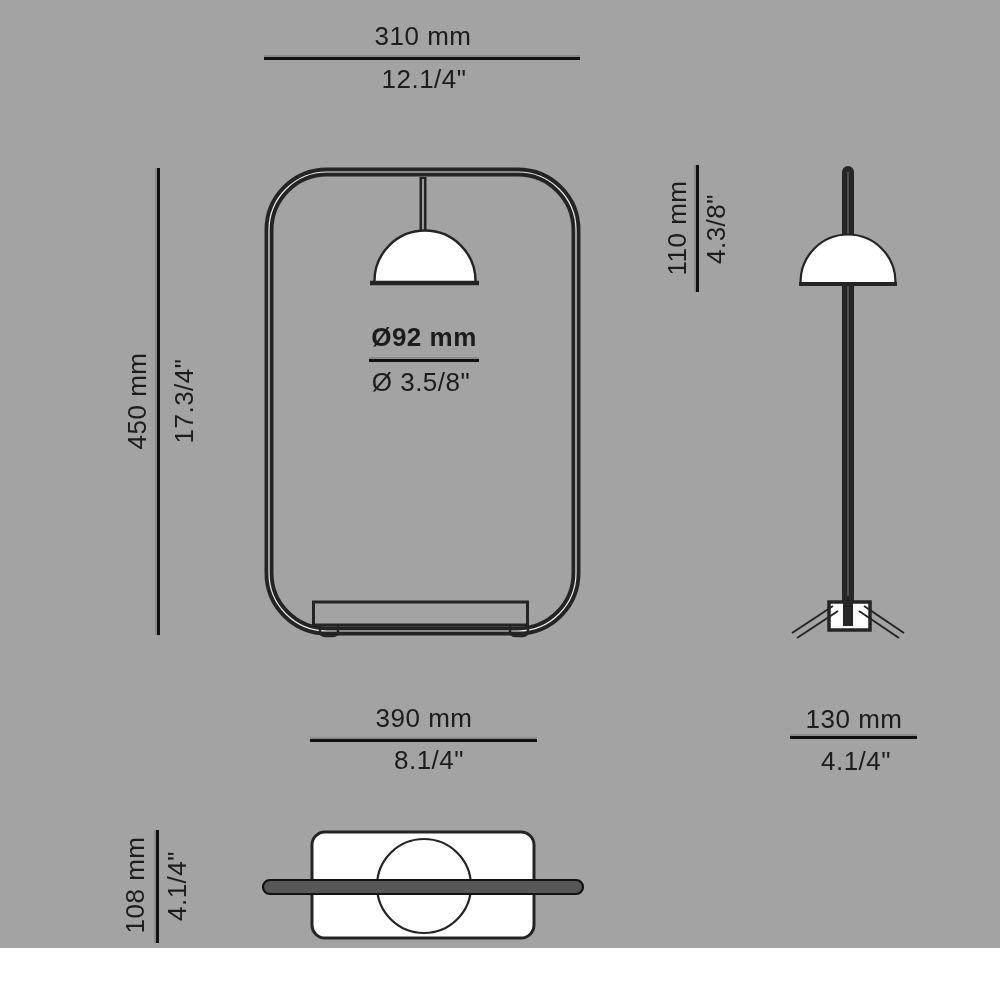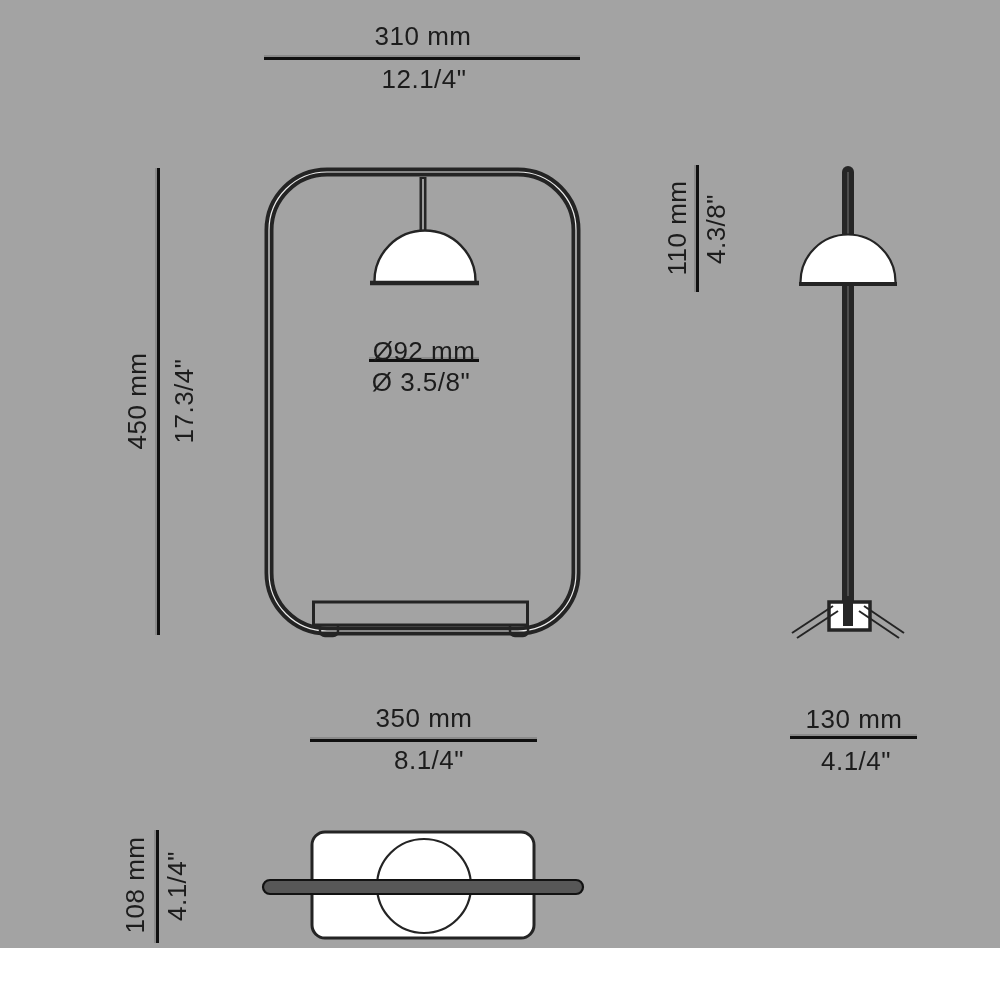--- a/index.html
+++ b/index.html
@@ -77,27 +77,27 @@
   <div class="dim-line-h" style="left:310px;top:737px;width:227px;"></div>
   <div class="dim-line-h" style="left:790px;top:734px;width:127px;"></div>
   <div class="dim-line-v" style="left:154px;top:830px;height:113px;"></div>
 
   <div class="dim-label" style="left:323px;top:21px;width:200px;">310 mm</div>
   <div class="dim-label" style="left:324px;top:64px;width:200px;">12.1/4"</div>
 
   <div class="dim-label rot" style="left:37px;top:386px;width:200px;">450 mm</div>
   <div class="dim-label rot" style="left:84px;top:386px;width:200px;">17.3/4"</div>
 
-  <div class="dim-label" style="left:324px;top:336px;width:200px;">Ø92 mm</div>
+  <div class="dim-label" style="left:324px;top:322px;width:200px;font-weight:bold;">Ø92 mm</div>
   <div class="dim-label" style="left:321px;top:367px;width:200px;">Ø 3.5/8"</div>
 
   <div class="dim-label rot" style="left:597px;top:213px;width:160px;">110 mm</div>
   <div class="dim-label rot" style="left:636px;top:214px;width:160px;">4.3/8"</div>
 
-  <div class="dim-label" style="left:324px;top:703px;width:200px;">350 mm</div>
+  <div class="dim-label" style="left:324px;top:703px;width:200px;">390 mm</div>
   <div class="dim-label" style="left:329px;top:745px;width:200px;">8.1/4"</div>
 
   <div class="dim-label" style="left:754px;top:704px;width:200px;">130 mm</div>
   <div class="dim-label" style="left:756px;top:746px;width:200px;">4.1/4"</div>
 
   <div class="dim-label rot" style="left:50px;top:870px;width:170px;">108 mm</div>
   <div class="dim-label rot" style="left:92px;top:871px;width:170px;">4.1/4"</div>
 
 </div>
 

